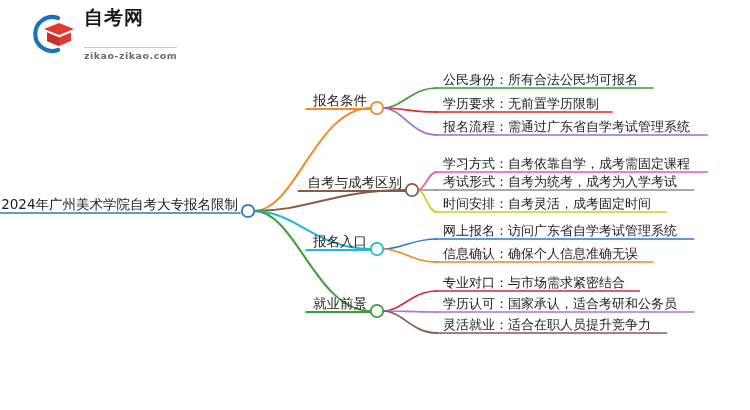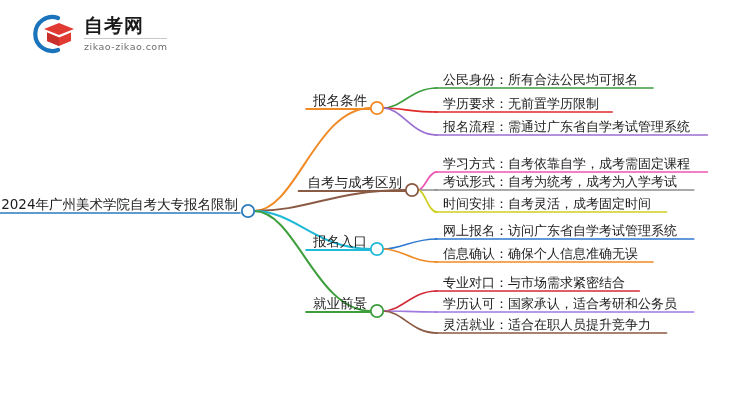--- a/index.html
+++ b/index.html
@@ -32,29 +32,30 @@
     flex-direction:column;
     justify-content:center;
     line-height:1;
   }
   .logo-title{
     font-family:"DejaVu Sans","Liberation Sans",sans-serif;
     font-size:19px;
     font-weight:bold;
     color:#1a1a1a;
     letter-spacing:1px;
-    padding-bottom:3px;
+    padding-bottom:20px;
     border-bottom:1px solid #c8c8c8;
   }
   .logo-sub{
     font-family:"DejaVu Sans","Liberation Sans",sans-serif;
     font-size:9.5px;
     color:#6d6d6d;
     letter-spacing:0.5px;
     padding-top:3px;
+    font-weight:bold;
   }
   svg text{
     font-family:"DejaVu Sans","Liberation Sans",sans-serif;
     fill:#1c1c1c;
   }
   .root-label{ font-size:13.5px; }
   .branch-label{ font-size:13.5px; }
   .leaf-label{ font-size:13px; }
 </style>
 </head>

